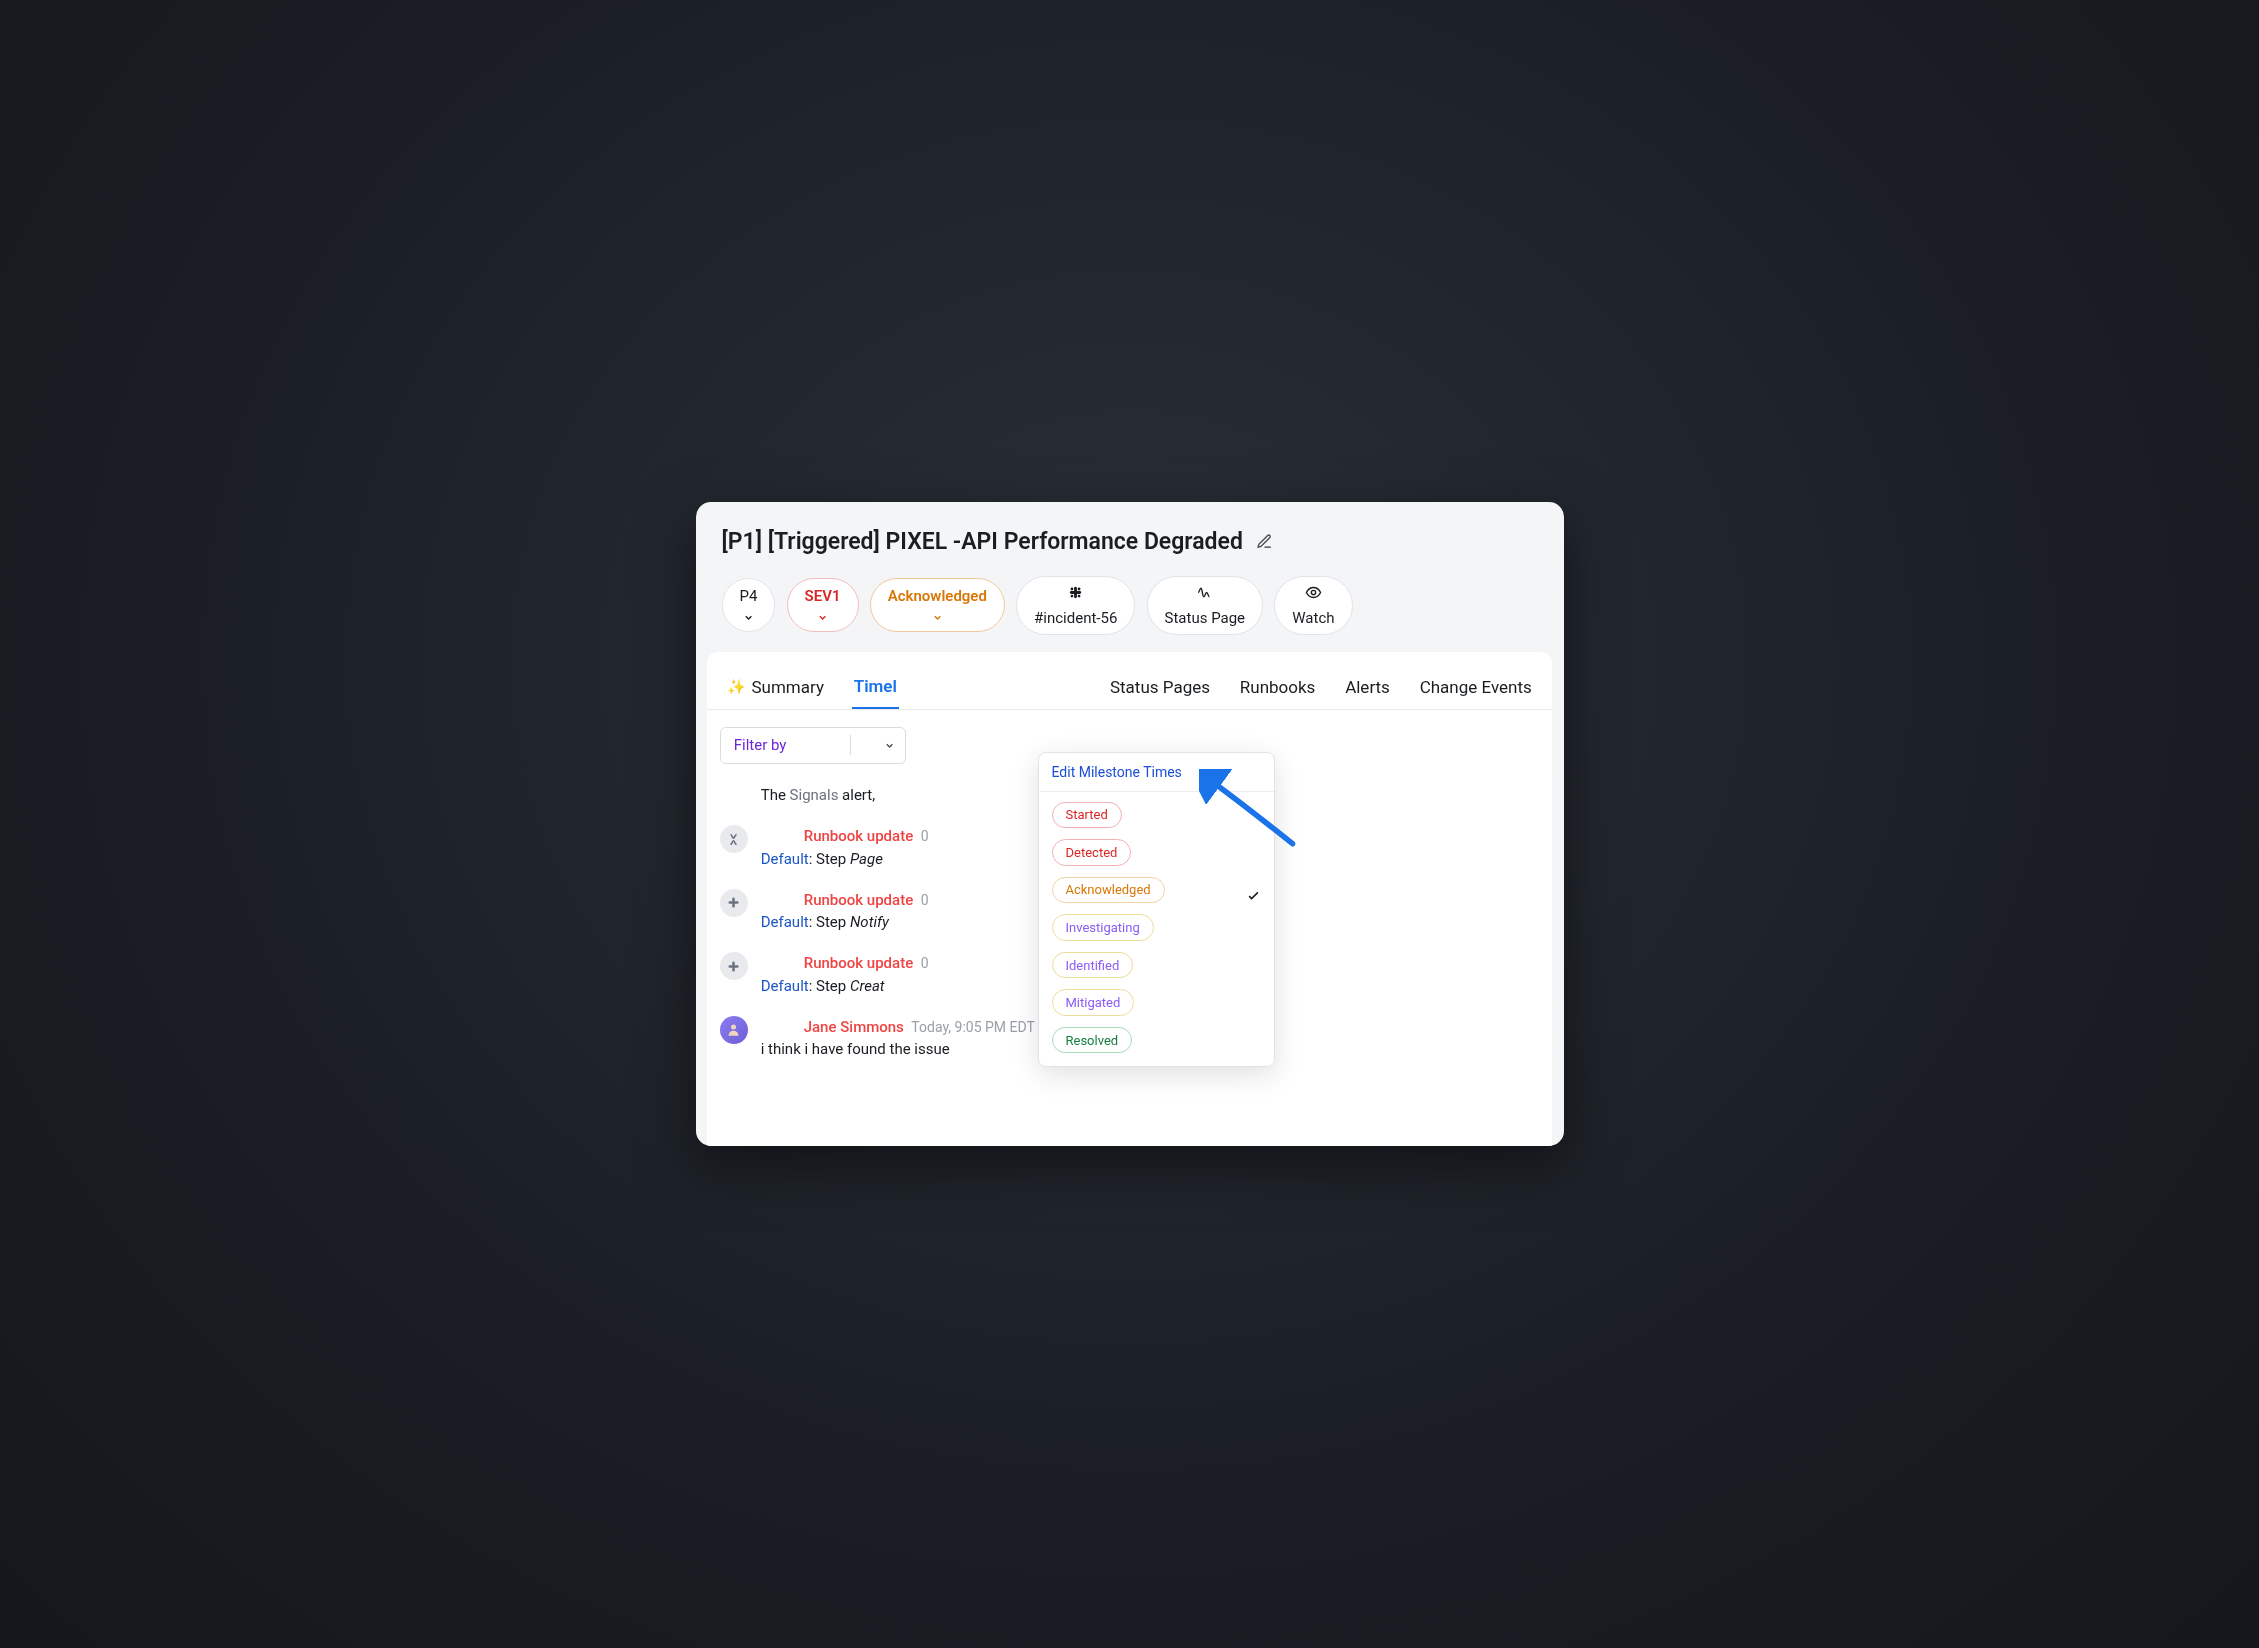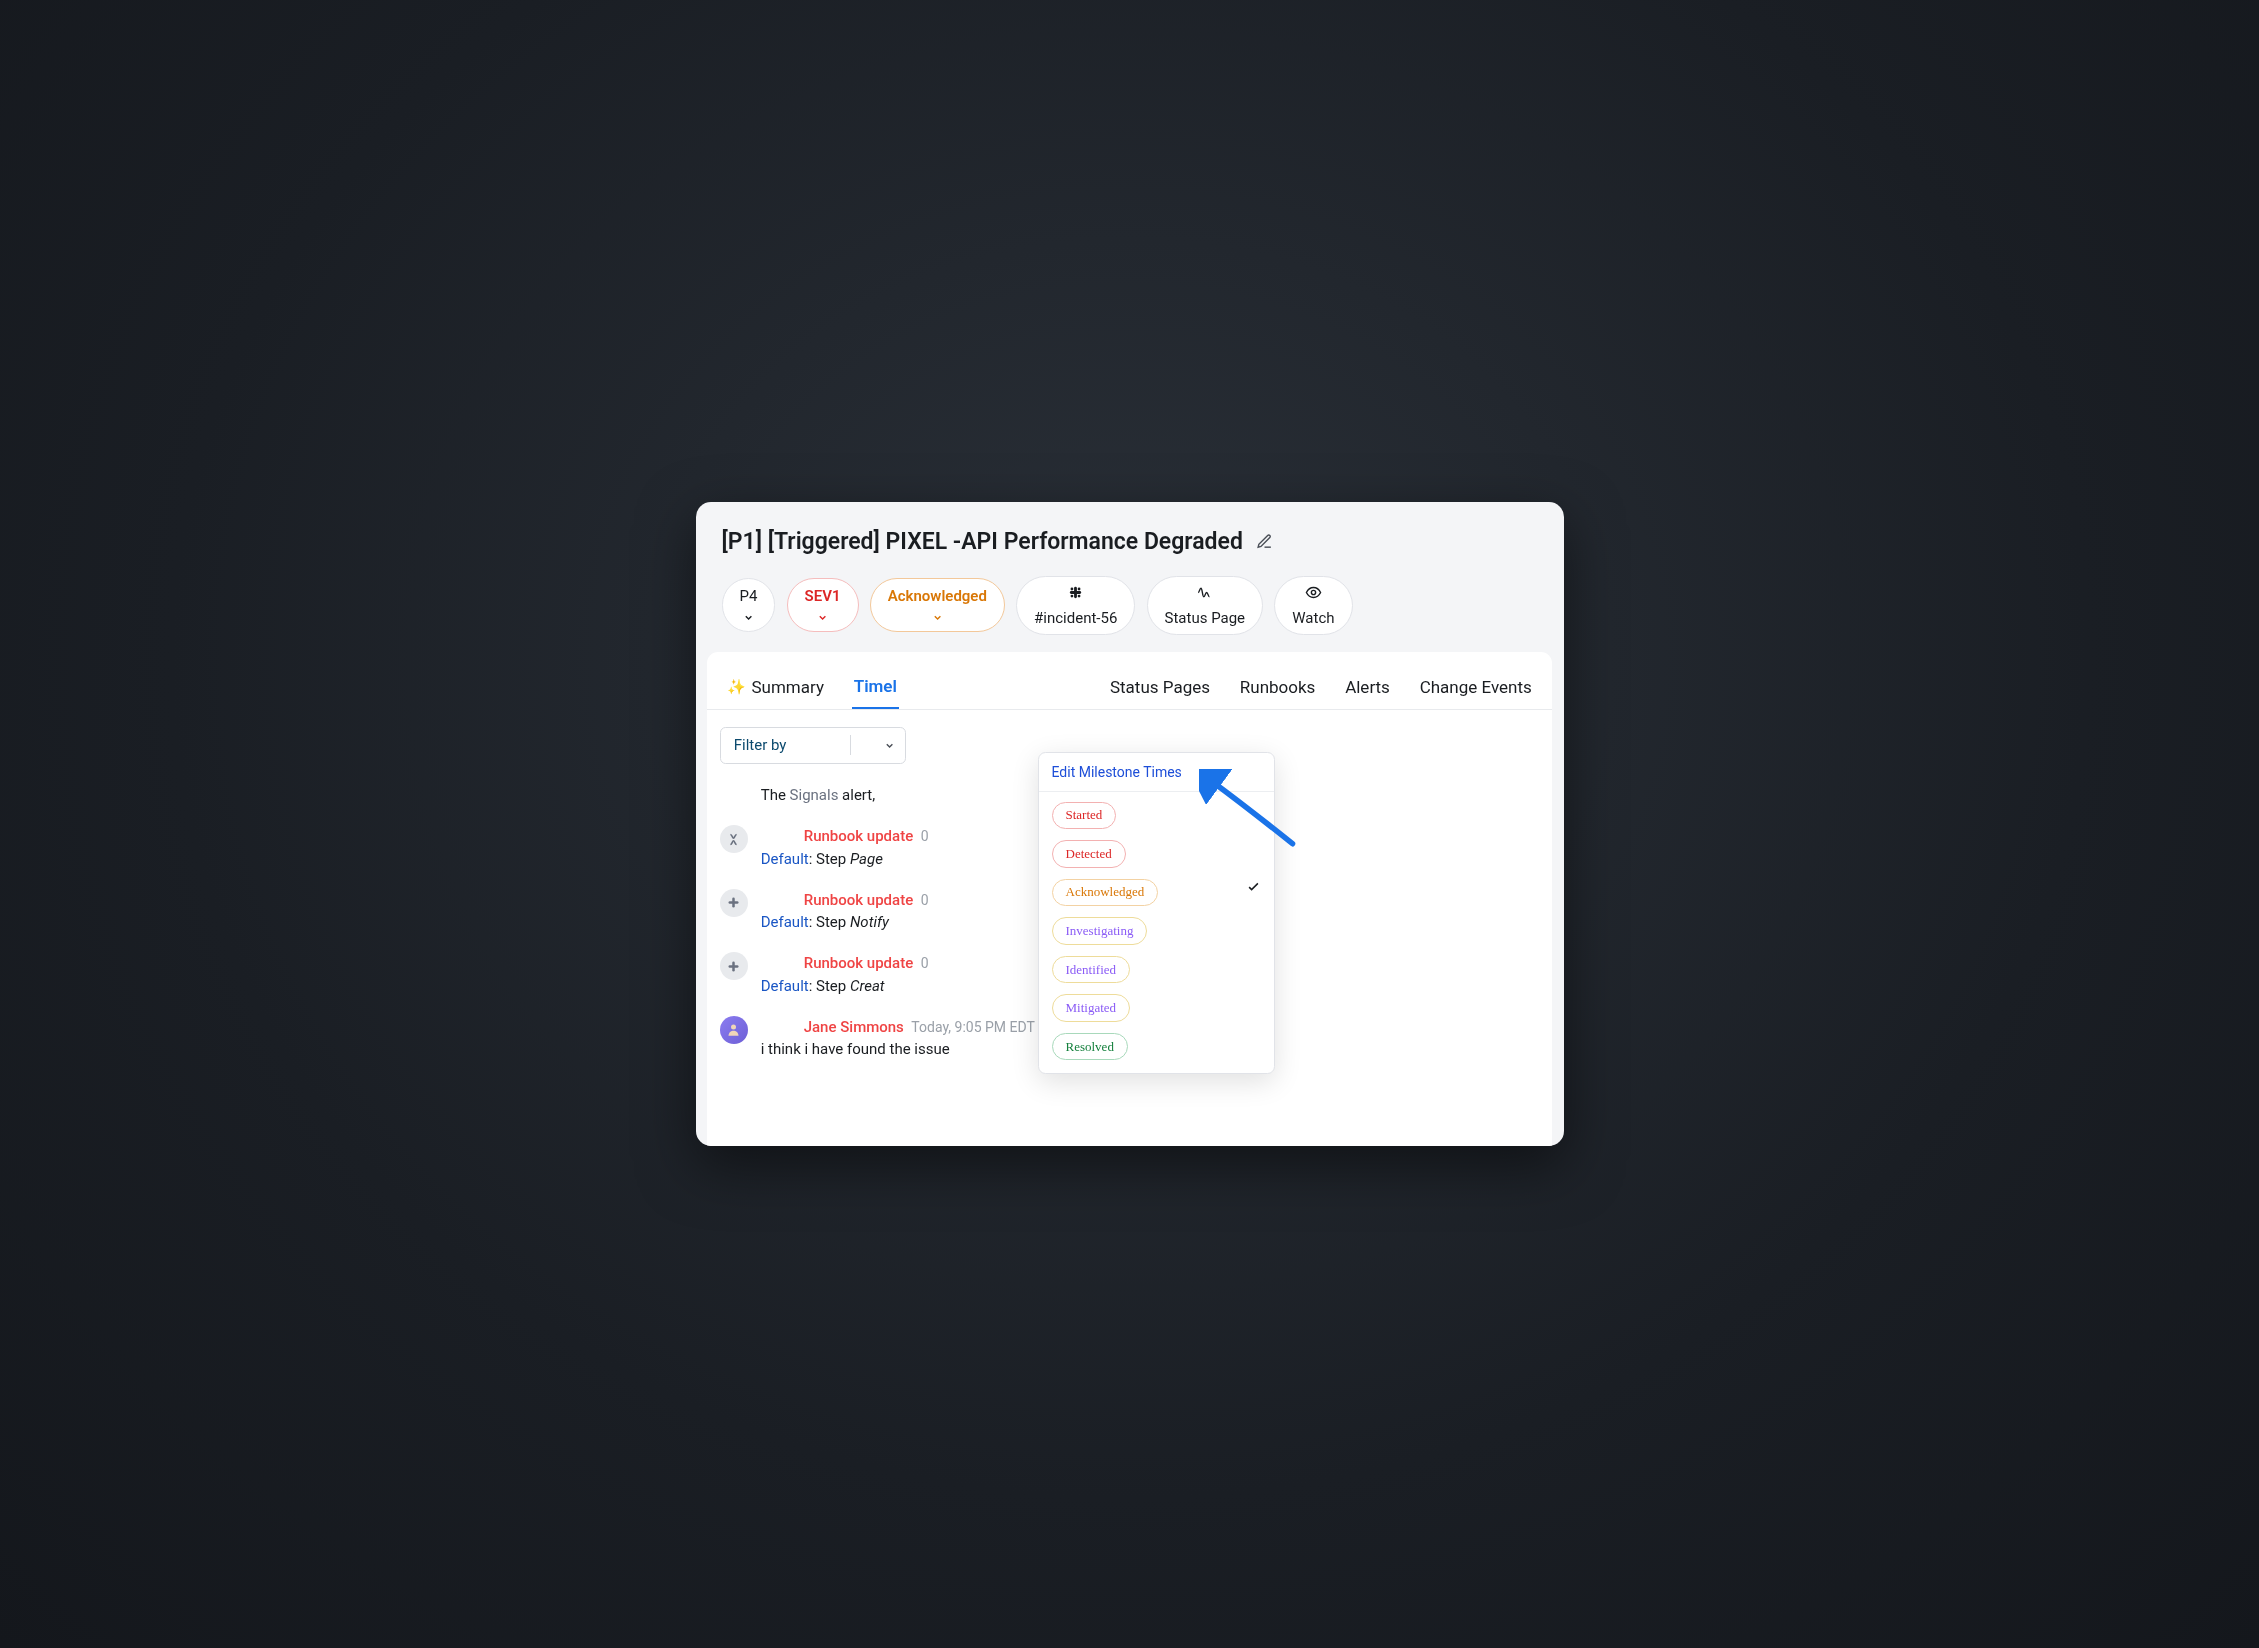--- a/index.html
+++ b/index.html
@@ -102,21 +102,21 @@
     padding: 17px 13px 9.3px 13px;
   }
   .filter {
     display: inline-flex;
     align-items: center;
     border: 0.9px solid #d8dbe0;
     border-radius: 5.6px;
     background: #fff;
     height: 37px;
     padding: 0 9.3px 0 13px;
-    color: #0c4a6e;
+    color: #6d28d9;
     font-size: 15px;
     min-width: 186px;
     justify-content: space-between;
   }
   .filter .divider { width:0.9px; height:20.5px; background:#d8dbe0; margin: 0 7.5px 0 37px;}
   .filter .chev { width: 11.2px; height: 11.2px; color:#4a4f57; }
 
   .timeline {
     padding: 1.9px 13px 18.6px 13px;
   }
@@ -161,21 +161,21 @@
     z-index: 50;
   }
   .dd-header {
     padding: 11.2px 13px;
     border-bottom: 0.9px solid #eceef1;
     font-size:14px;
     color:#1d4ed8;
     cursor:pointer;
   }
   .dd-body { padding: 9.3px 13px 13px 13px; display:flex; flex-direction:column; gap:11.2px;}
-  .dd-item { display:flex; align-items:flex-start; justify-content:space-between;font-family:Liberation Serif, serif; }
+  .dd-item { display:flex; align-items:flex-end; justify-content:space-between; }
   .badge {
     display:inline-block;
     padding: 4.7px 13px;
     border-radius: 931px;
     border:0.9px solid;
     font-size:13px;
     background:#fff;
     cursor:pointer;
   }
   .b-red { color:#dc2626; border-color:#f3b1b1;}

